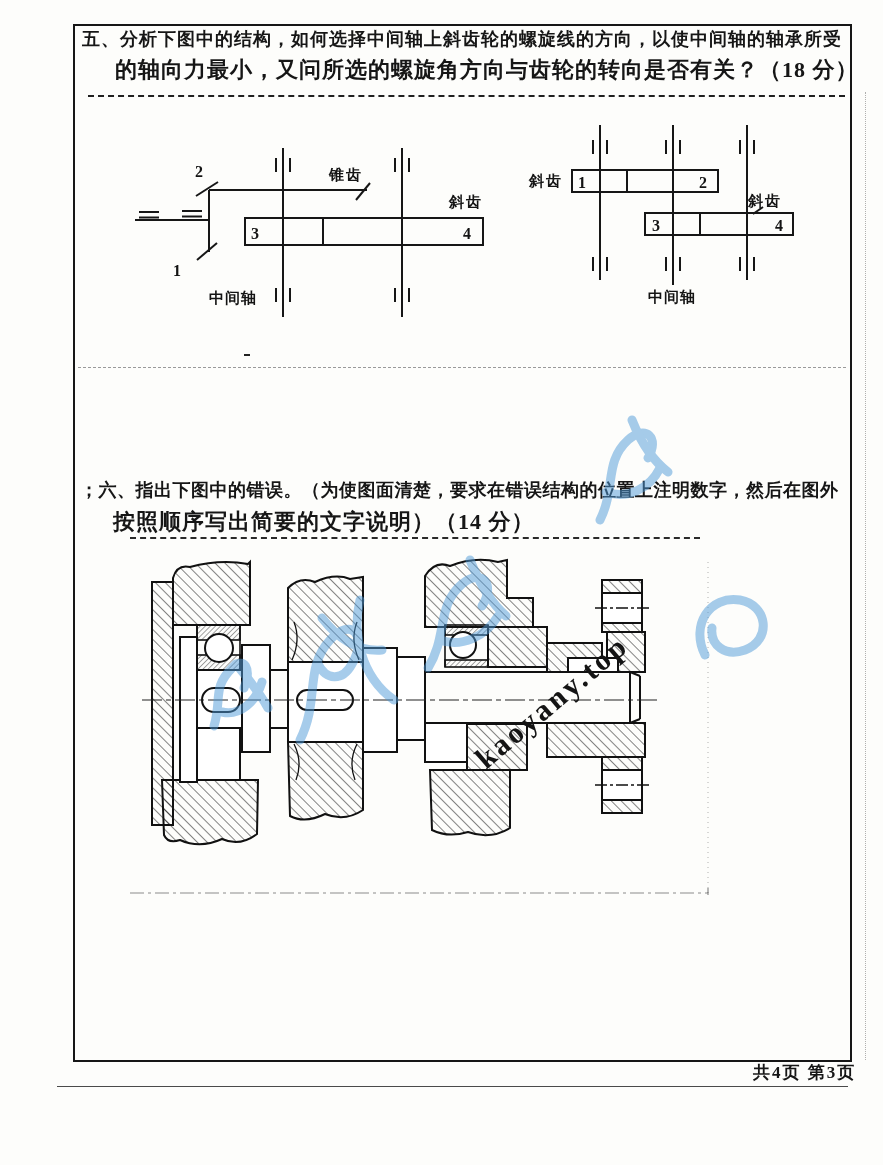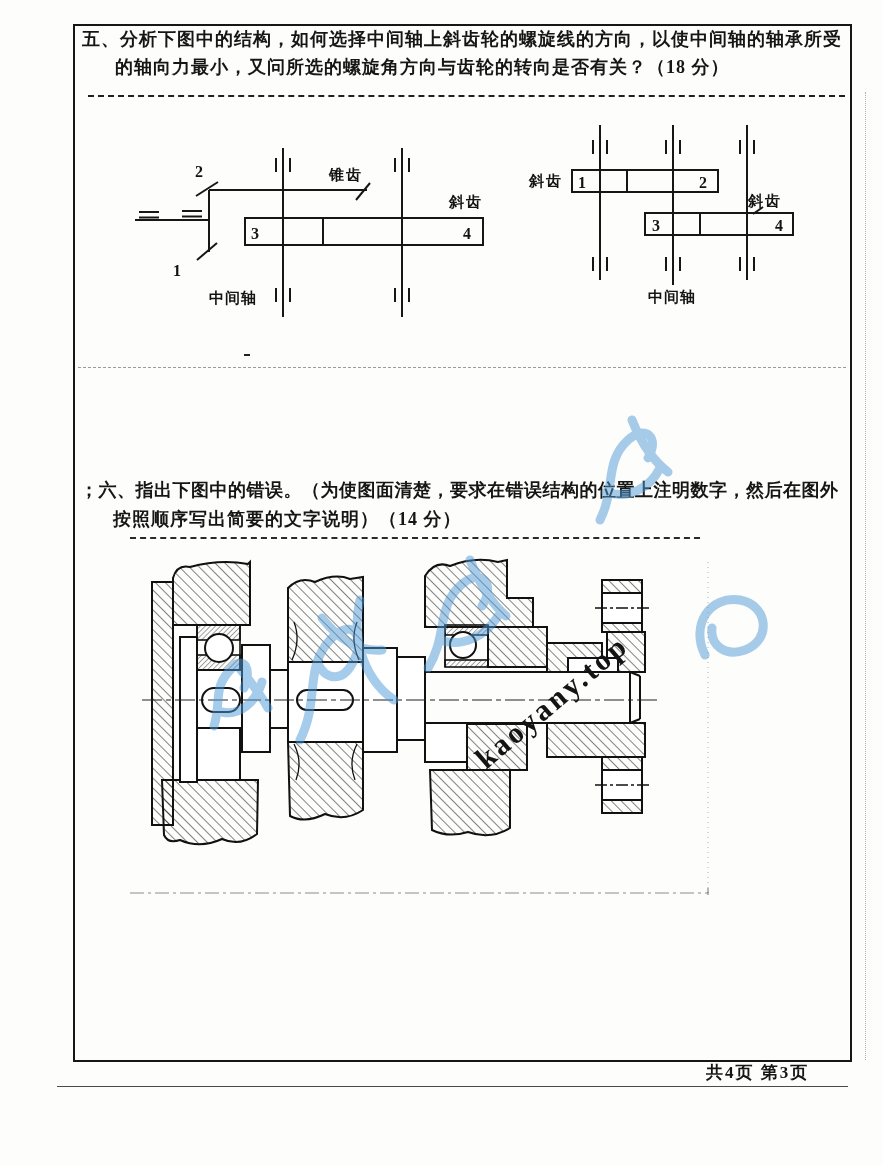--- a/index.html
+++ b/index.html
@@ -1,26 +1,26 @@
 <!DOCTYPE html>
 <html><head>
 <meta charset="utf-8">
 <style>
   html,body{margin:0;padding:0;}
   body{width:883px;height:1165px;position:relative;background:#fdfdfb;overflow:hidden;
        font-family:"Liberation Serif",serif;color:#1b1b1b;}
   .abs{position:absolute;}
   .cn{font-weight:600;white-space:nowrap;color:#161616;}
   .q-line1{font-size:18px;letter-spacing:1px;}
-  .q-line2{font-size:18px;letter-spacing:1px;}
+  .q-line2{font-size:22px;letter-spacing:1px;}
   .sep{border-top:2px dashed #1f1f1f;height:0;}
   .sep-faint{border-top:1px dashed #9a9a9a;height:0;}
   .page-border{border:2.5px solid #161616;box-sizing:border-box;}
   .footer-line{border-top:1.5px solid #4a4a4a;height:0;}
-  .cn-footer{font-size:17px;font-weight:700;letter-spacing:2px;}
+  .cn-footer{font-size:17px;font-weight:700;letter-spacing:2px;margin-left:47px;}
   svg text{font-family:"Liberation Serif",serif;font-weight:600;fill:#141414;}
   .dotline{border-left:1px dotted rgba(0,0,0,0.3);width:0;}
   .speck{background:#222;}
 </style>
 </head>
 <body>
 
 <div class="abs page-border" style="left:73px;top:24px;width:779px;height:1038px;"></div>
 <div class="abs dotline" style="left:865px;top:92px;height:968px;"></div>
 

